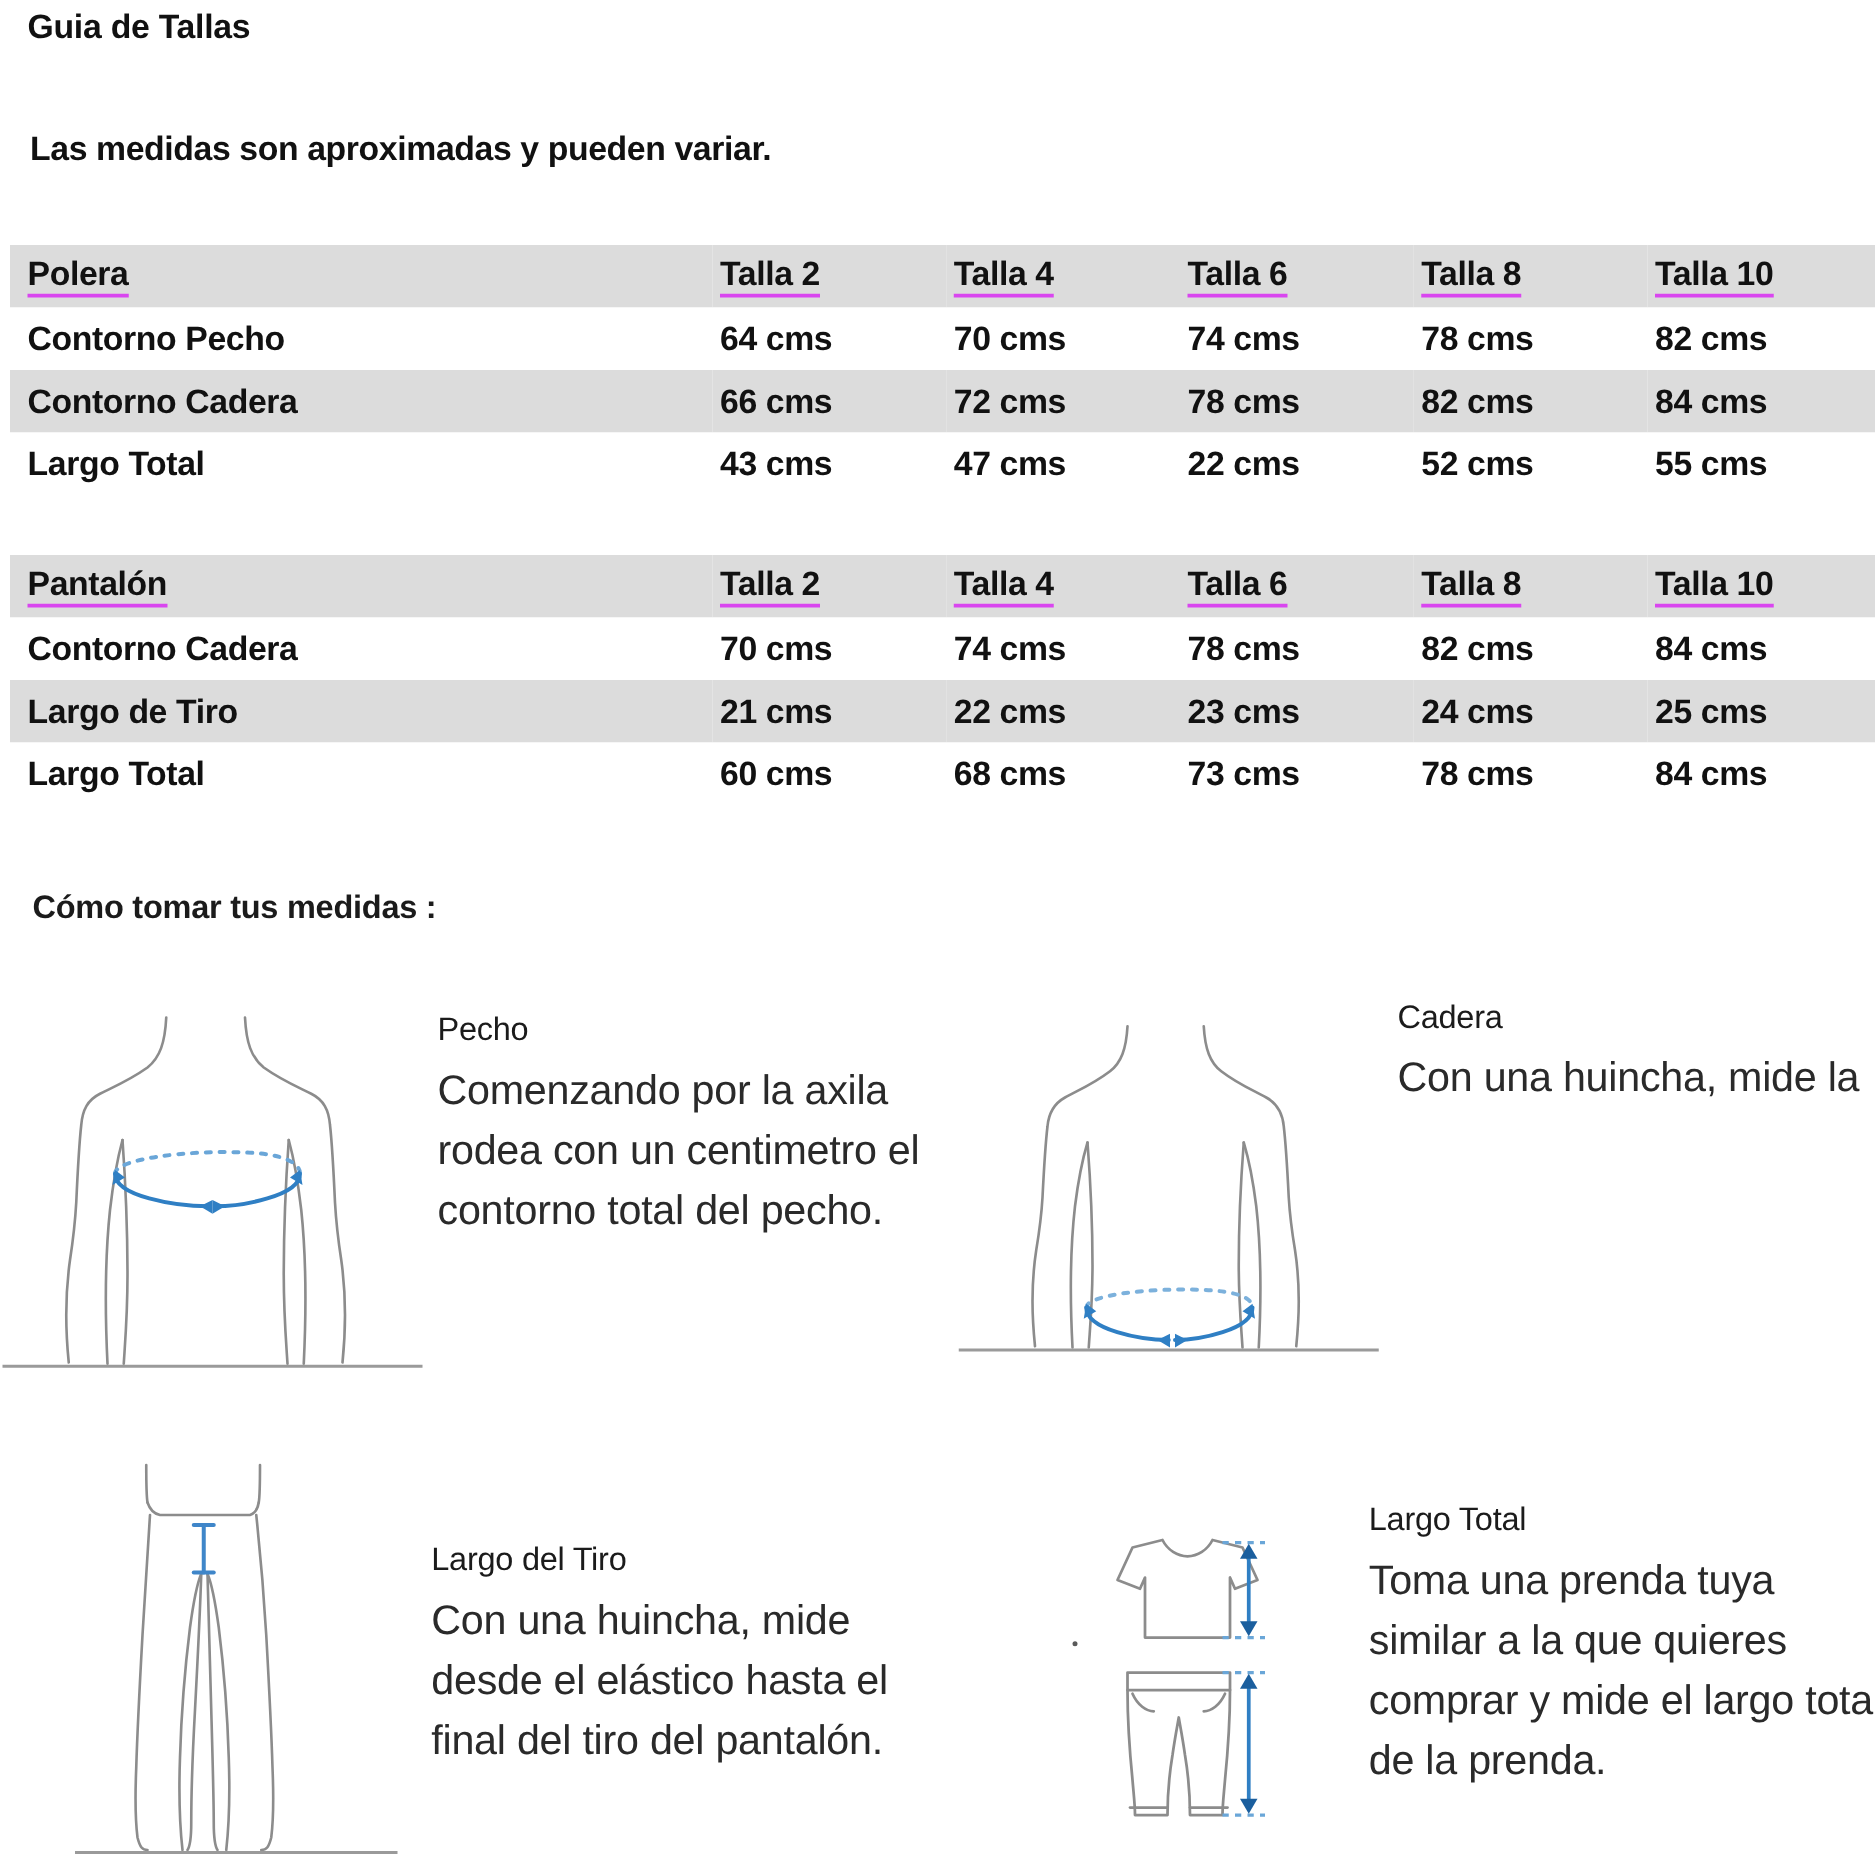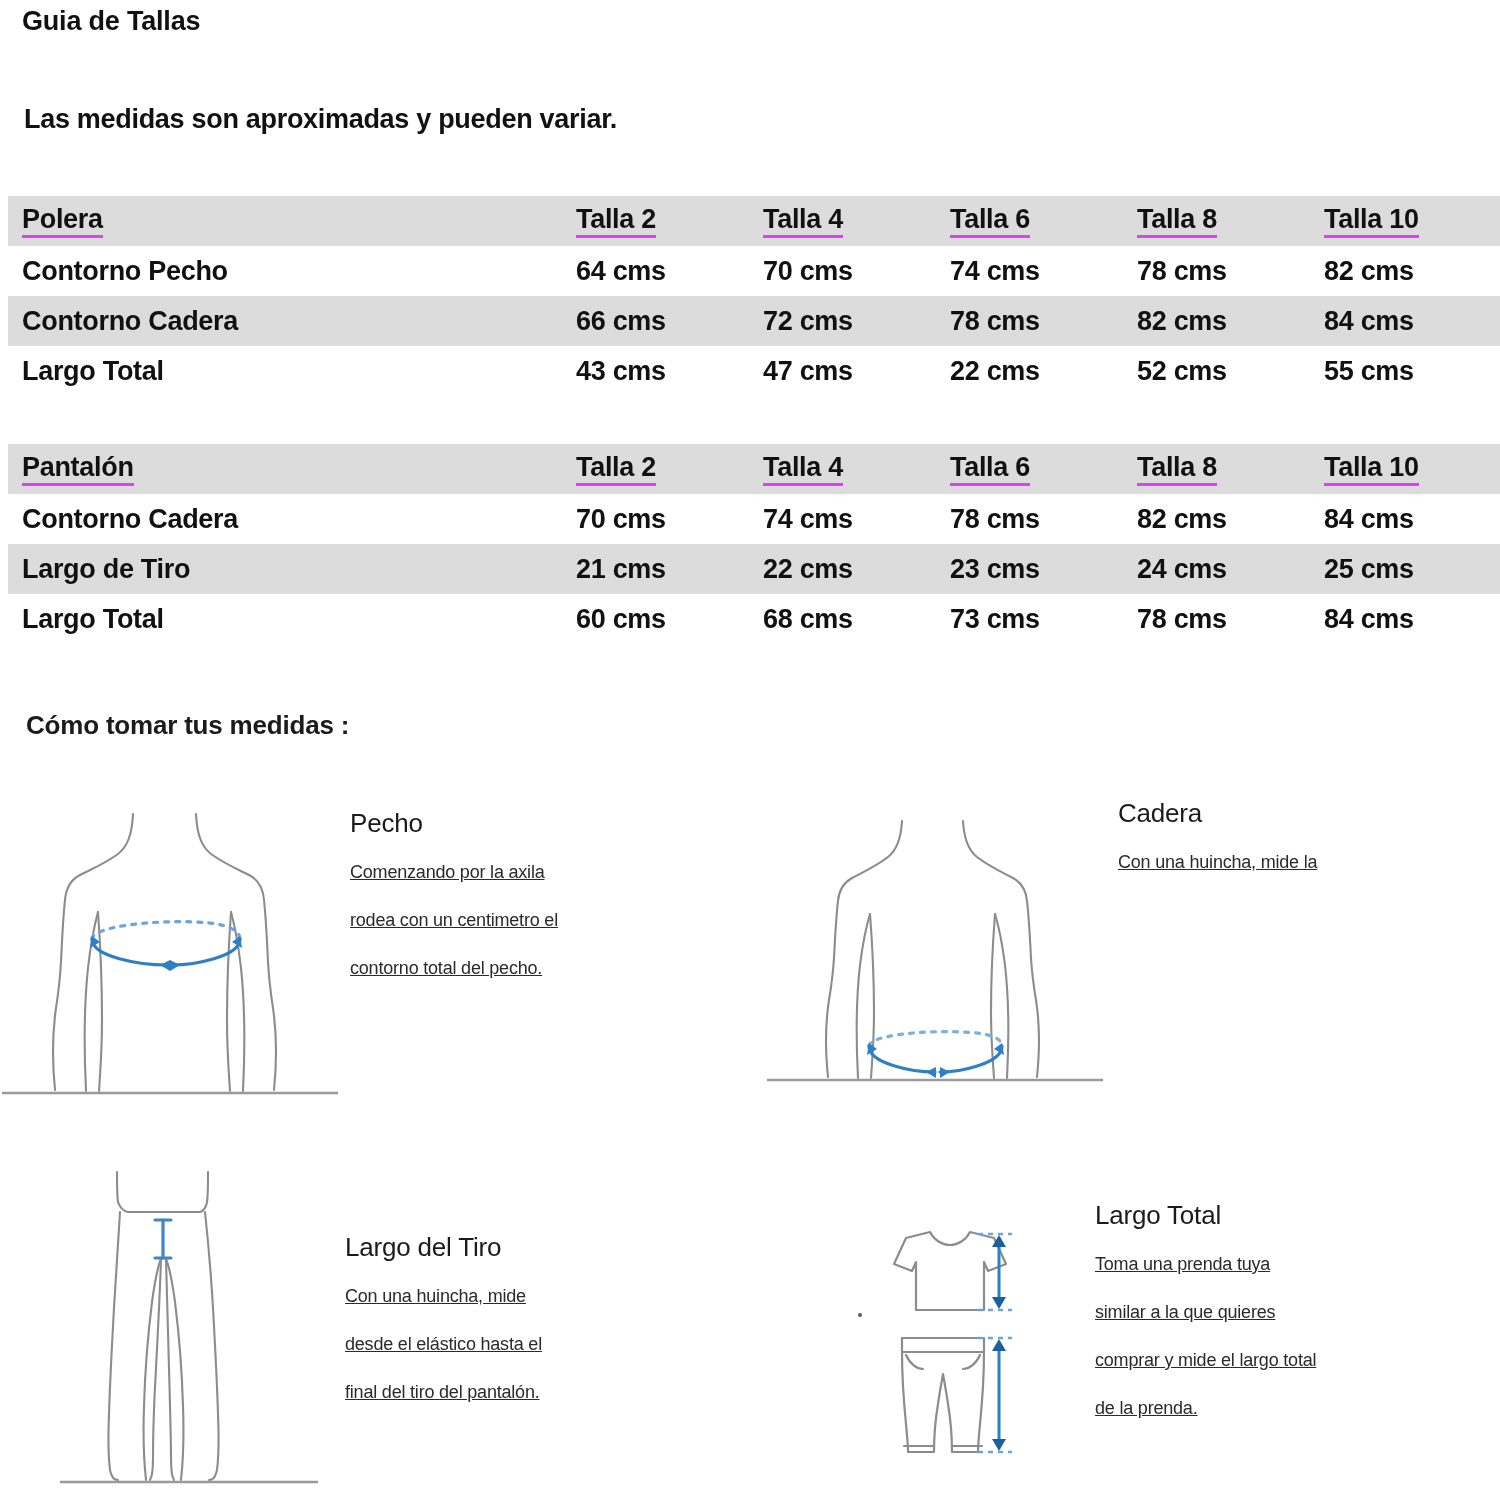--- a/index.html
+++ b/index.html
@@ -90,26 +90,25 @@
   }
   .txt-block { position: absolute; }
   .txt-head {
     font-size: 26px;
     font-weight: normal;
     color: #1b1b1b;
     margin: 0 0 9px 0;
     letter-spacing: -0.2px;
   }
   .txt-line {
-    font-size: 18px;
+    font-size: 33px;
     color: #2a2a2a;
     line-height: 48px;
     letter-spacing: -0.2px;
     white-space: nowrap;
-    text-decoration: underline;
   }
 
   .tiny-dot {
     position: absolute;
     left: 858px;
     top: 1313px;
     width: 4px;
     height: 4px;
     background: #5a5a5a;
     border-radius: 50%;

